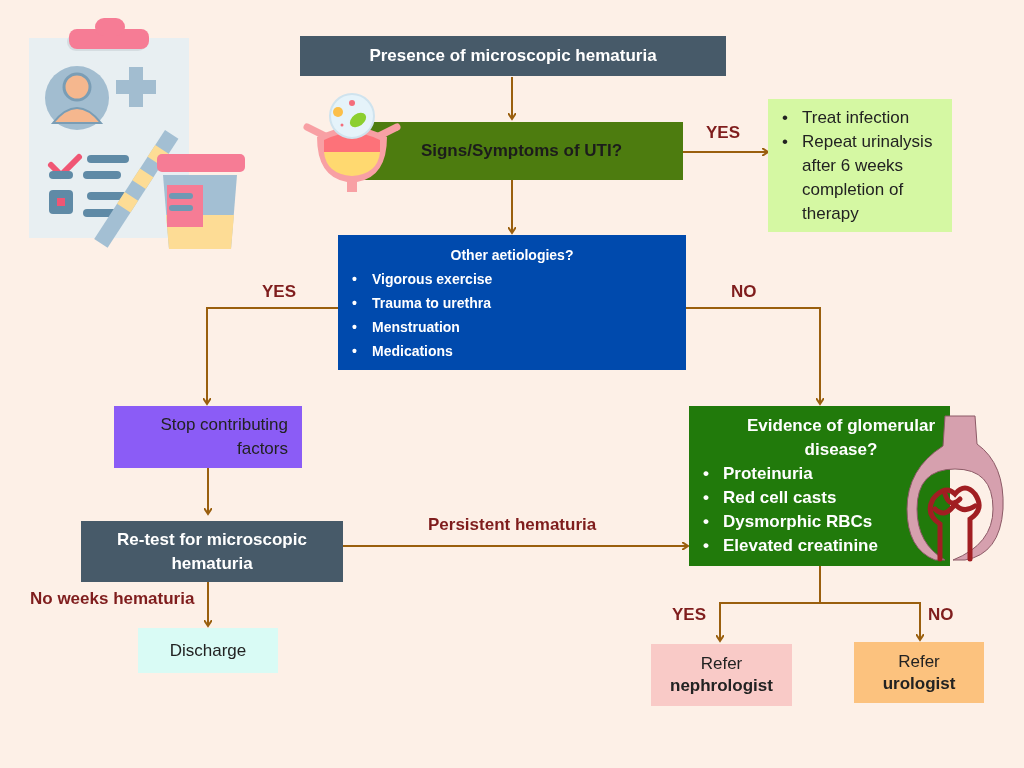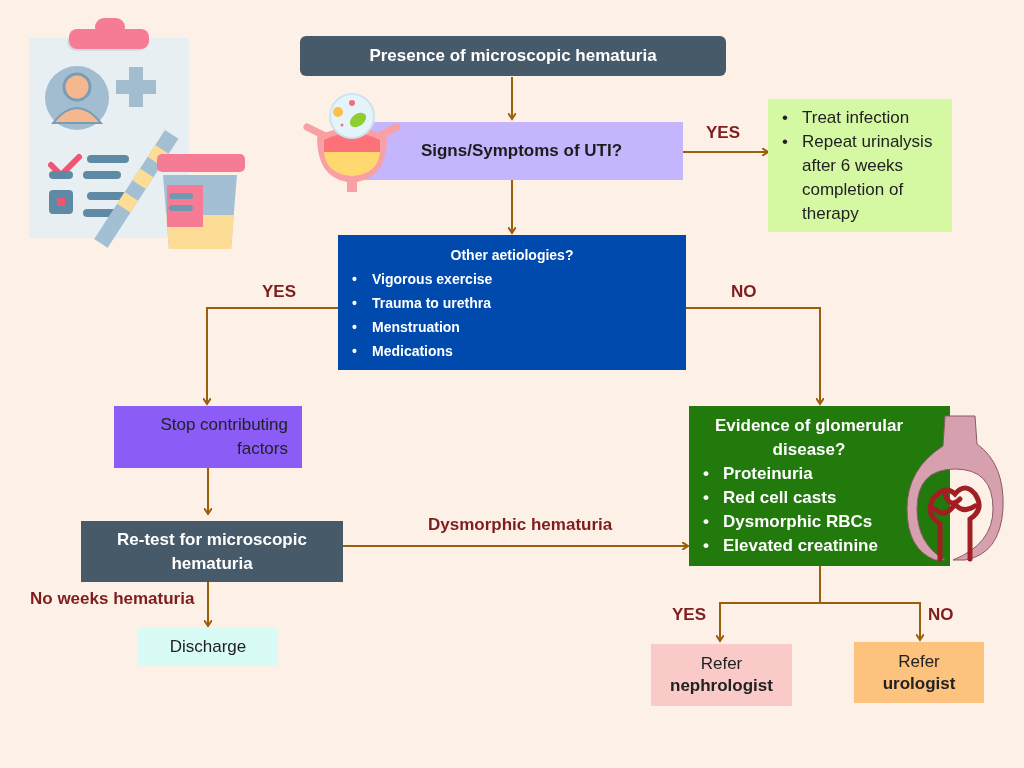--- a/index.html
+++ b/index.html
@@ -63,25 +63,25 @@
     <rect x="0" y="74" width="16" height="14" fill="#fddc95"></rect>
   </g>
   <path d="M138,160 L212,160 L206,234 L144,234 Z" fill="#a3bfd3"></path>
   <path d="M141,200 L209,200 L206,234 L144,234 Z" fill="#fddc95"></path>
   <rect x="132" y="139" width="88" height="18" rx="5" fill="#f67c95"></rect>
   <rect x="142" y="170" width="36" height="42" fill="#f67c95"></rect>
   <rect x="144" y="178" width="24" height="6" rx="3" fill="#6f99b3"></rect>
   <rect x="144" y="190" width="24" height="6" rx="3" fill="#6f99b3"></rect>
 </svg>
 
-<div class="box white bold" style="left:300px;top:36px;width:426px;height:40px;background:#475a69;font-size:17px;border-radius:6px;">
+<div class="box white bold" style="left:300px;top:36px;width:426px;height:40px;background:#475a69;font-size:17px;">
   <span>Presence of microscopic hematuria</span>
 </div>
 
-<div class="box bold" style="left:340px;top:122px;width:343px;height:58px;background:#c4b5fd;font-size:17px;color:#1c1c1c;">
+<div class="box bold" style="left:340px;top:122px;width:343px;height:58px;background:#4d7c0f;font-size:17px;color:#1c1c1c;">
   <span style="margin-left:20px">Signs/Symptoms of UTI?</span>
 </div>
 
 <svg style="position:absolute;left:302px;top:92px" width="100" height="100" viewBox="0 0 100 100">
   <path d="M5,35 L25,45" stroke="#f8a0a4" stroke-width="7" stroke-linecap="round"></path>
   <path d="M95,35 L75,45" stroke="#f8a0a4" stroke-width="7" stroke-linecap="round"></path>
   <path d="M15,45 Q50,25 85,45 Q85,85 55,90 L55,100 L45,100 L45,90 Q15,85 15,45 Z" fill="#f8a0a4"></path>
   <path d="M22,48 Q50,34 78,48 L78,60 L22,60 Z" fill="#fd7279"></path>
   <path d="M22,60 L78,60 Q76,82 50,84 Q24,82 22,60 Z" fill="#ffd970"></path>
   <circle cx="50" cy="24" r="22" fill="#e5f3fa" stroke="#cfe3ee" stroke-width="2"></circle>
@@ -114,29 +114,29 @@
 <div class="lbl" style="left:731px;top:282px;">NO</div>
 
 <div class="box" style="left:114px;top:406px;width:188px;height:62px;background:#8b5cf6;font-size:17px;line-height:24px;text-align:right;">
   <span style="width:160px;">Stop contributing factors</span>
 </div>
 
 <div class="box white bold" style="left:81px;top:521px;width:262px;height:61px;background:#475a69;font-size:17px;line-height:24px;">
   <span style="width:230px;">Re-test for microscopic hematuria</span>
 </div>
 
-<div class="lbl" style="left:428px;top:515px;">Dysmorphic hematuria</div>
+<div class="lbl" style="left:428px;top:515px;">Persistent hematuria</div>
 <div class="lbl" style="left:30px;top:589px;">No weeks hematuria</div>
 
-<div class="box" style="left:138px;top:628px;width:140px;height:38px;background:#d9fbf5;font-size:17px;">
+<div class="box" style="left:138px;top:628px;width:140px;height:45px;background:#d9fbf5;font-size:17px;">
   <span>Discharge</span>
 </div>
 
 <div class="box white bold" style="left:689px;top:406px;width:261px;height:160px;background:#217a0b;font-size:17px;align-items:flex-start;">
-  <div style="line-height:24px;width:240px;text-align:center;">Evidence of glomerular disease?</div>
+  <div style="line-height:24px;width:240px;text-align:center;margin-left:32px;">Evidence of glomerular disease?</div>
   <ul class="bl">
     <li>Proteinuria</li>
     <li>Red cell casts</li>
     <li>Dysmorphic RBCs</li>
     <li>Elevated creatinine</li>
   </ul>
 </div>
 
 <svg style="position:absolute;left:905px;top:414px" width="100" height="150" viewBox="0 0 100 150">
   <path d="M40,2 L70,2 L72,30 Q100,50 98,95 Q95,140 60,146 L48,146 Q88,130 88,95 Q88,55 50,55 Q12,55 12,95 Q12,130 40,146 L30,146 Q2,135 2,95 Q2,55 38,32 Z" fill="#d6a0ae" stroke="#8c5a66" stroke-width="1"></path>

